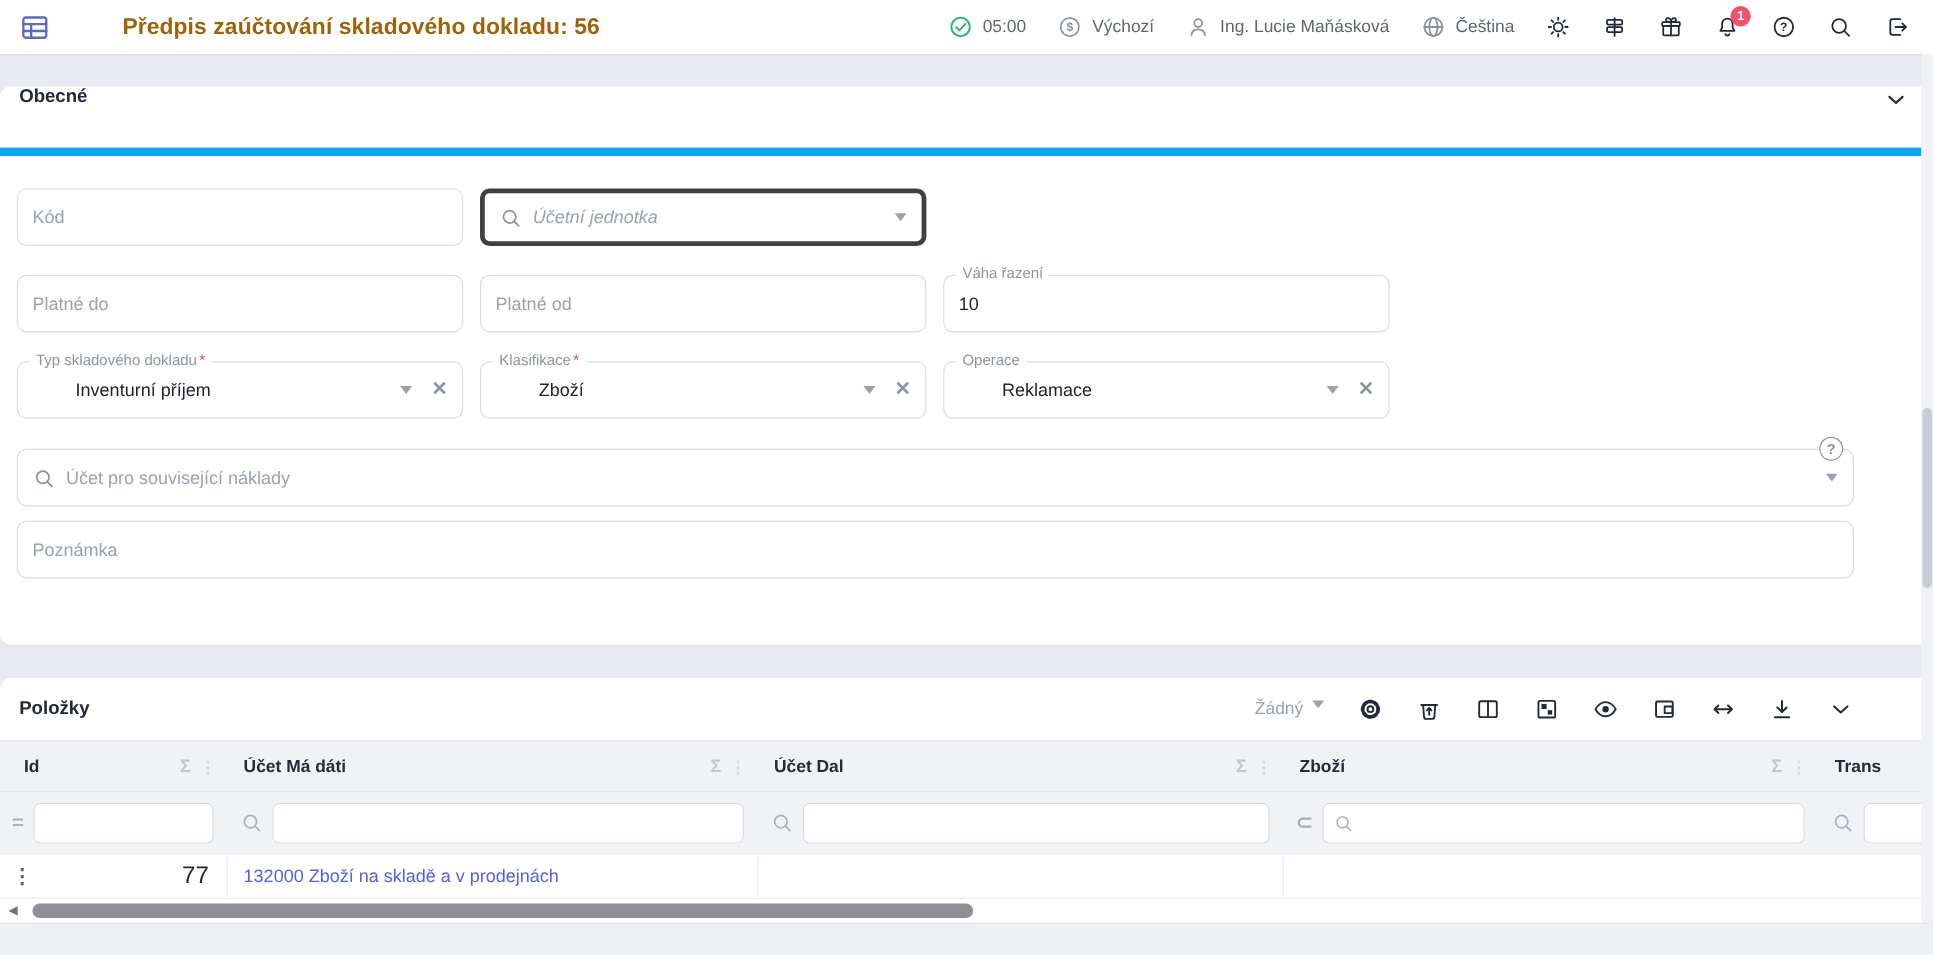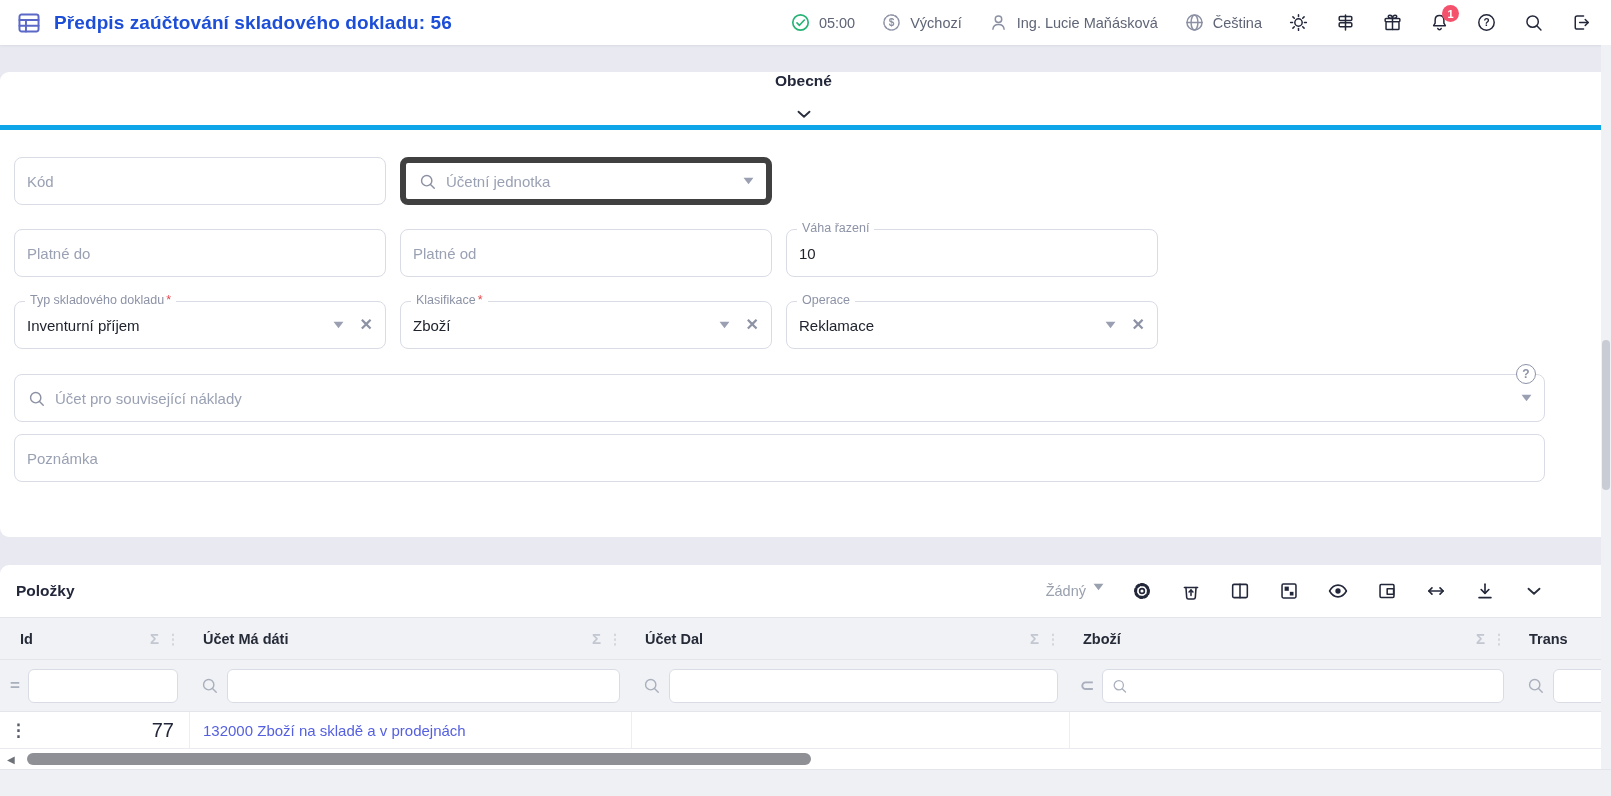--- a/index.html
+++ b/index.html
@@ -14,56 +14,56 @@
   }
   svg { display:block; }
 
   
   .topbar {
     height:45px; background:#fff; display:flex; align-items:center;
     justify-content:space-between; padding:0 20px 0 16px;
     box-shadow:0 1px 2px rgba(40,45,70,.08); position:relative; z-index:2;
   }
   .topbar-left { display:flex; align-items:center; gap:12px; }
-  .app-title { font-size:19px; font-weight:700; color:#1d4ed8; letter-spacing:.1px; }
+  .app-title { font-size:19px; font-weight:700; color:#a16207; letter-spacing:.1px;margin-left:48px; }
   .topbar-right { display:flex; align-items:flex-start; gap:26px; color:#8b90a3; }
   .tb-group { display:flex; align-items:center; gap:8px; }
   .tb-text { font-size:14.5px; color:#5f6576; }
   .bell-wrap { position:relative; }
   .badge {
     position:absolute; top:-7px; right:-9px; background:#f4516c; color:#fff;
     min-width:17px; height:17px; border-radius:9px; font-size:11px; font-weight:700;
     display:flex; align-items:center; justify-content:center; padding:0 4px;
   }
 
   
   .card { background:#fff; border-radius:9px; }
   .general-card { margin-top:27px; height:465px; }
   .card-header {
-    height:58px; display:flex; align-items:center; justify-content:space-between;
-    padding:0 20px 0 16px; border-bottom:5px solid #0ea5e9;flex-direction:column;
+    height:58px; display:flex; justify-content:space-between;
+    padding:0 20px 0 16px; border-bottom:7px solid #0ea5e9;
   }
   .section-title { font-size:15.5px; font-weight:700; color:#23273a; }
   .chev { color:#2a2f3e; cursor:pointer; }
 
   .card-body { padding:27px 14px 0 14px; }
   .form-grid { display:grid; grid-template-columns:372px 372px 372px; column-gap:14px; row-gap:24px; }
 
   .field {
     position:relative; height:48px; border:1px solid #d9dce5; border-radius:8px;
     display:flex; align-items:center; padding:0 12px; background:#fff;
   }
-  .field.strong { border:6px solid #404040; }
+  .field.strong { border:4px solid #404040;font-style:italic; }
   .field input.txt {
     border:none; outline:none; flex:1; min-width:0; font:inherit; font-size:15px;
     color:#20242e; background:transparent;
   }
   .field input.txt::placeholder { color:#9aa1b3; opacity:1; }
   .ph { color:#9aa1b3; font-size:15px; flex:1; }
-  .val { color:#20242e; font-size:15px; flex:1; }
+  .val { color:#20242e; font-size:15px; flex:1;margin-left:36px; }
   .nlabel {
     position:absolute; top:-9px; left:10px; background:#fff; padding:0 5px;
     font-size:12.5px; color:#8d93a6; white-space:nowrap; display:flex; gap:2px;
   }
   .req { color:#e5484d; }
   .searchic { color:#8b90a3; margin-right:9px; flex:0 0 auto; }
   .caret { color:#9aa0b2; margin-left:12px; flex:0 0 auto; }
   .clearx { color:#8d93a5; font-size:16px; font-weight:700; margin-left:16px; cursor:pointer; line-height:1; }
   .fullrow { margin:25px 0 0 0; width:1531px; }
   .fullrow2 { margin-top:12px; }

